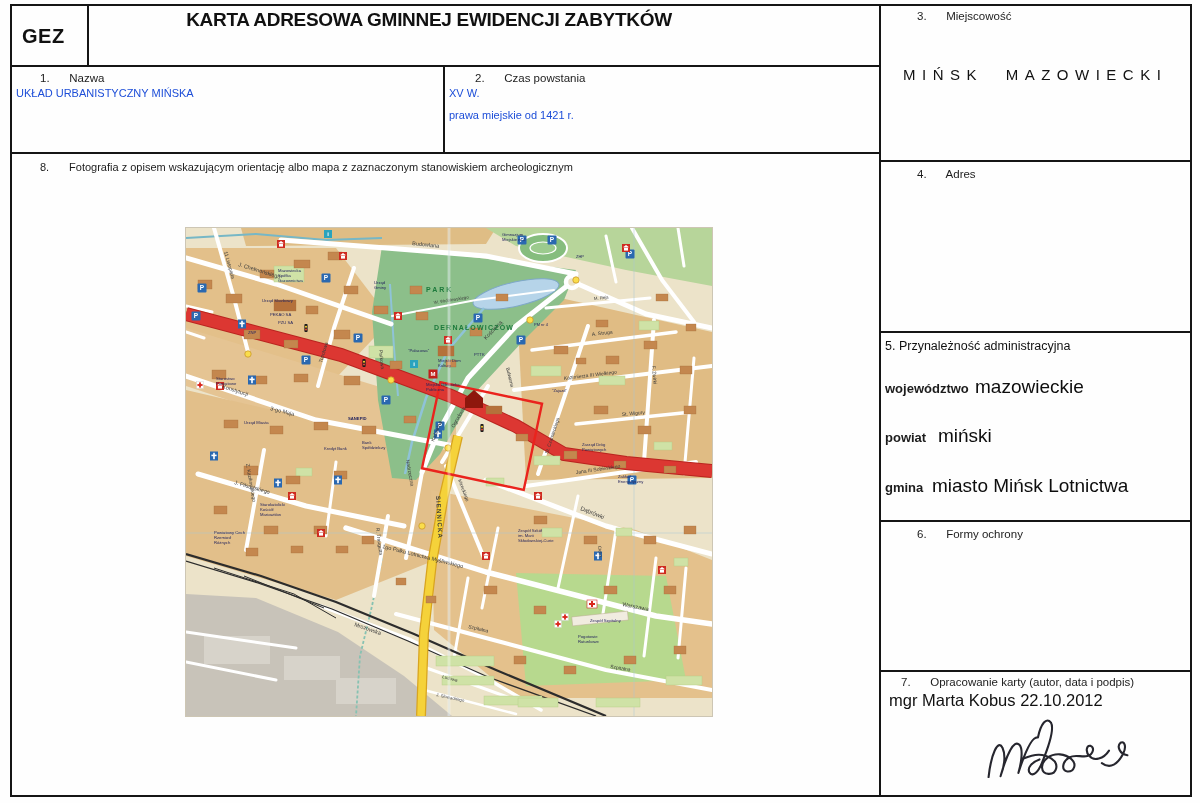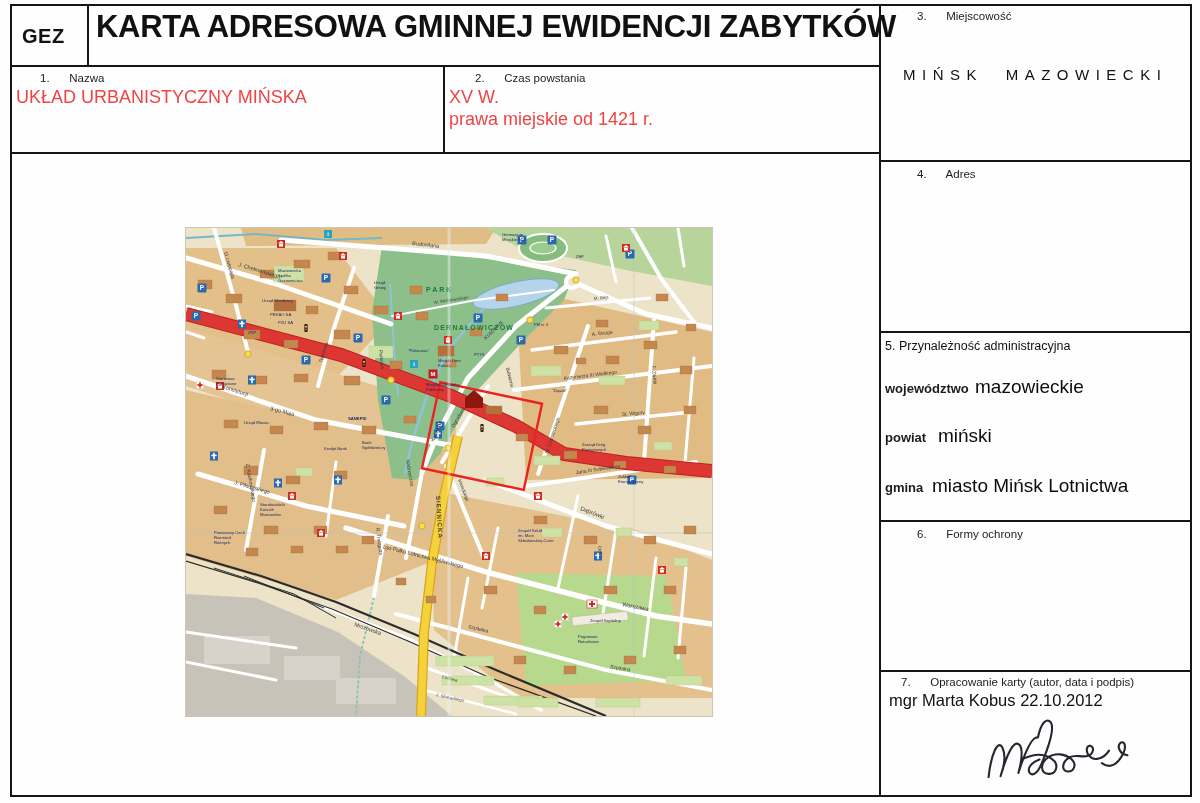--- a/index.html
+++ b/index.html
@@ -1,23 +1,23 @@
 <!DOCTYPE html>
 <html><head>
 <meta charset="utf-8">
 <style>
   html,body{margin:0;padding:0;background:#fff;}
   .page{position:relative;width:1200px;height:803px;background:#fefefe;overflow:hidden;
         font-family:"Liberation Sans","DejaVu Sans",sans-serif;color:#111;}
   .ln{position:absolute;background:#151515;}
   .cell-label{position:absolute;font-size:11.5px;color:#1c1c1c;white-space:nowrap;}
   .cell-label .num{display:inline-block;min-width:26px;}
-  .big-val{position:absolute;font-size:18px;color:#ef4444;white-space:nowrap;}
-  .title{position:absolute;left:96px;top:9px;width:678px;text-align:center;
-         font-size:31px;font-weight:bold;letter-spacing:-0.3px;white-space:nowrap;}
+  .big-val{position:absolute;font-size:11px;color:#1d4ed8;white-space:nowrap;}
+  .title{position:absolute;left:90px;top:9px;width:678px;text-align:center;
+         font-size:19px;font-weight:bold;letter-spacing:-0.3px;white-space:nowrap;}
   .gez{position:absolute;left:22px;top:25px;font-size:20px;font-weight:bold;letter-spacing:.5px;}
   .miejsc-val{position:absolute;left:903px;top:44px;font-size:15px;letter-spacing:6.5px;word-spacing:12px;white-space:nowrap;margin-top:22px;}
   .adm-label{position:absolute;font-size:13px;color:#1c1c1c;font-weight:bold;}
   .adm-val{position:absolute;font-size:19px;color:#0d0d0d;white-space:nowrap;text-align:right;}
   .sec5-label{position:absolute;left:885px;top:339px;font-size:12.5px;}
   .oprac-val{position:absolute;left:889px;top:691px;font-size:16.5px;white-space:nowrap;text-align:right;}
   .map-wrap{position:absolute;left:186px;top:228px;width:526px;height:488px;
             outline:1px solid #cdc6b4;}
   .sig{position:absolute;left:975px;top:710px;}
 </style>
@@ -55,20 +55,24 @@
   </div>
   <div class="big-val" style="left:16px;top:87px">UKŁAD URBANISTYCZNY MIŃSKA</div>
 
   <div class="cell-label" style="left:475px;top:72px">
     <span class="num">2.</span>
     <span>Czas powstania</span>
   </div>
   <div class="big-val" style="left:449px;top:87px">XV W.</div>
   <div class="big-val" style="left:449px;top:109px">prawa miejskie od 1421 r.</div>
 
+  <div class="cell-label" style="left:40px;top:161px;font-size:11px">
+    <span class="num">8.</span>
+    <span>Fotografia z opisem wskazującym orientację albo mapa z zaznaczonym stanowiskiem archeologicznym</span>
+  </div>
 
   <div class="cell-label" style="left:917px;top:168px">
     <span class="num">4.</span>
     <span>Adres</span>
   </div>
 
   <div class="sec5-label">5. Przynależność administracyjna</div>
   <div class="adm-label" style="left:885px;top:381px">województwo</div>
   <div class="adm-val" style="left:975px;top:376px">mazowieckie</div>
   <div class="adm-label" style="left:885px;top:430px">powiat</div>

